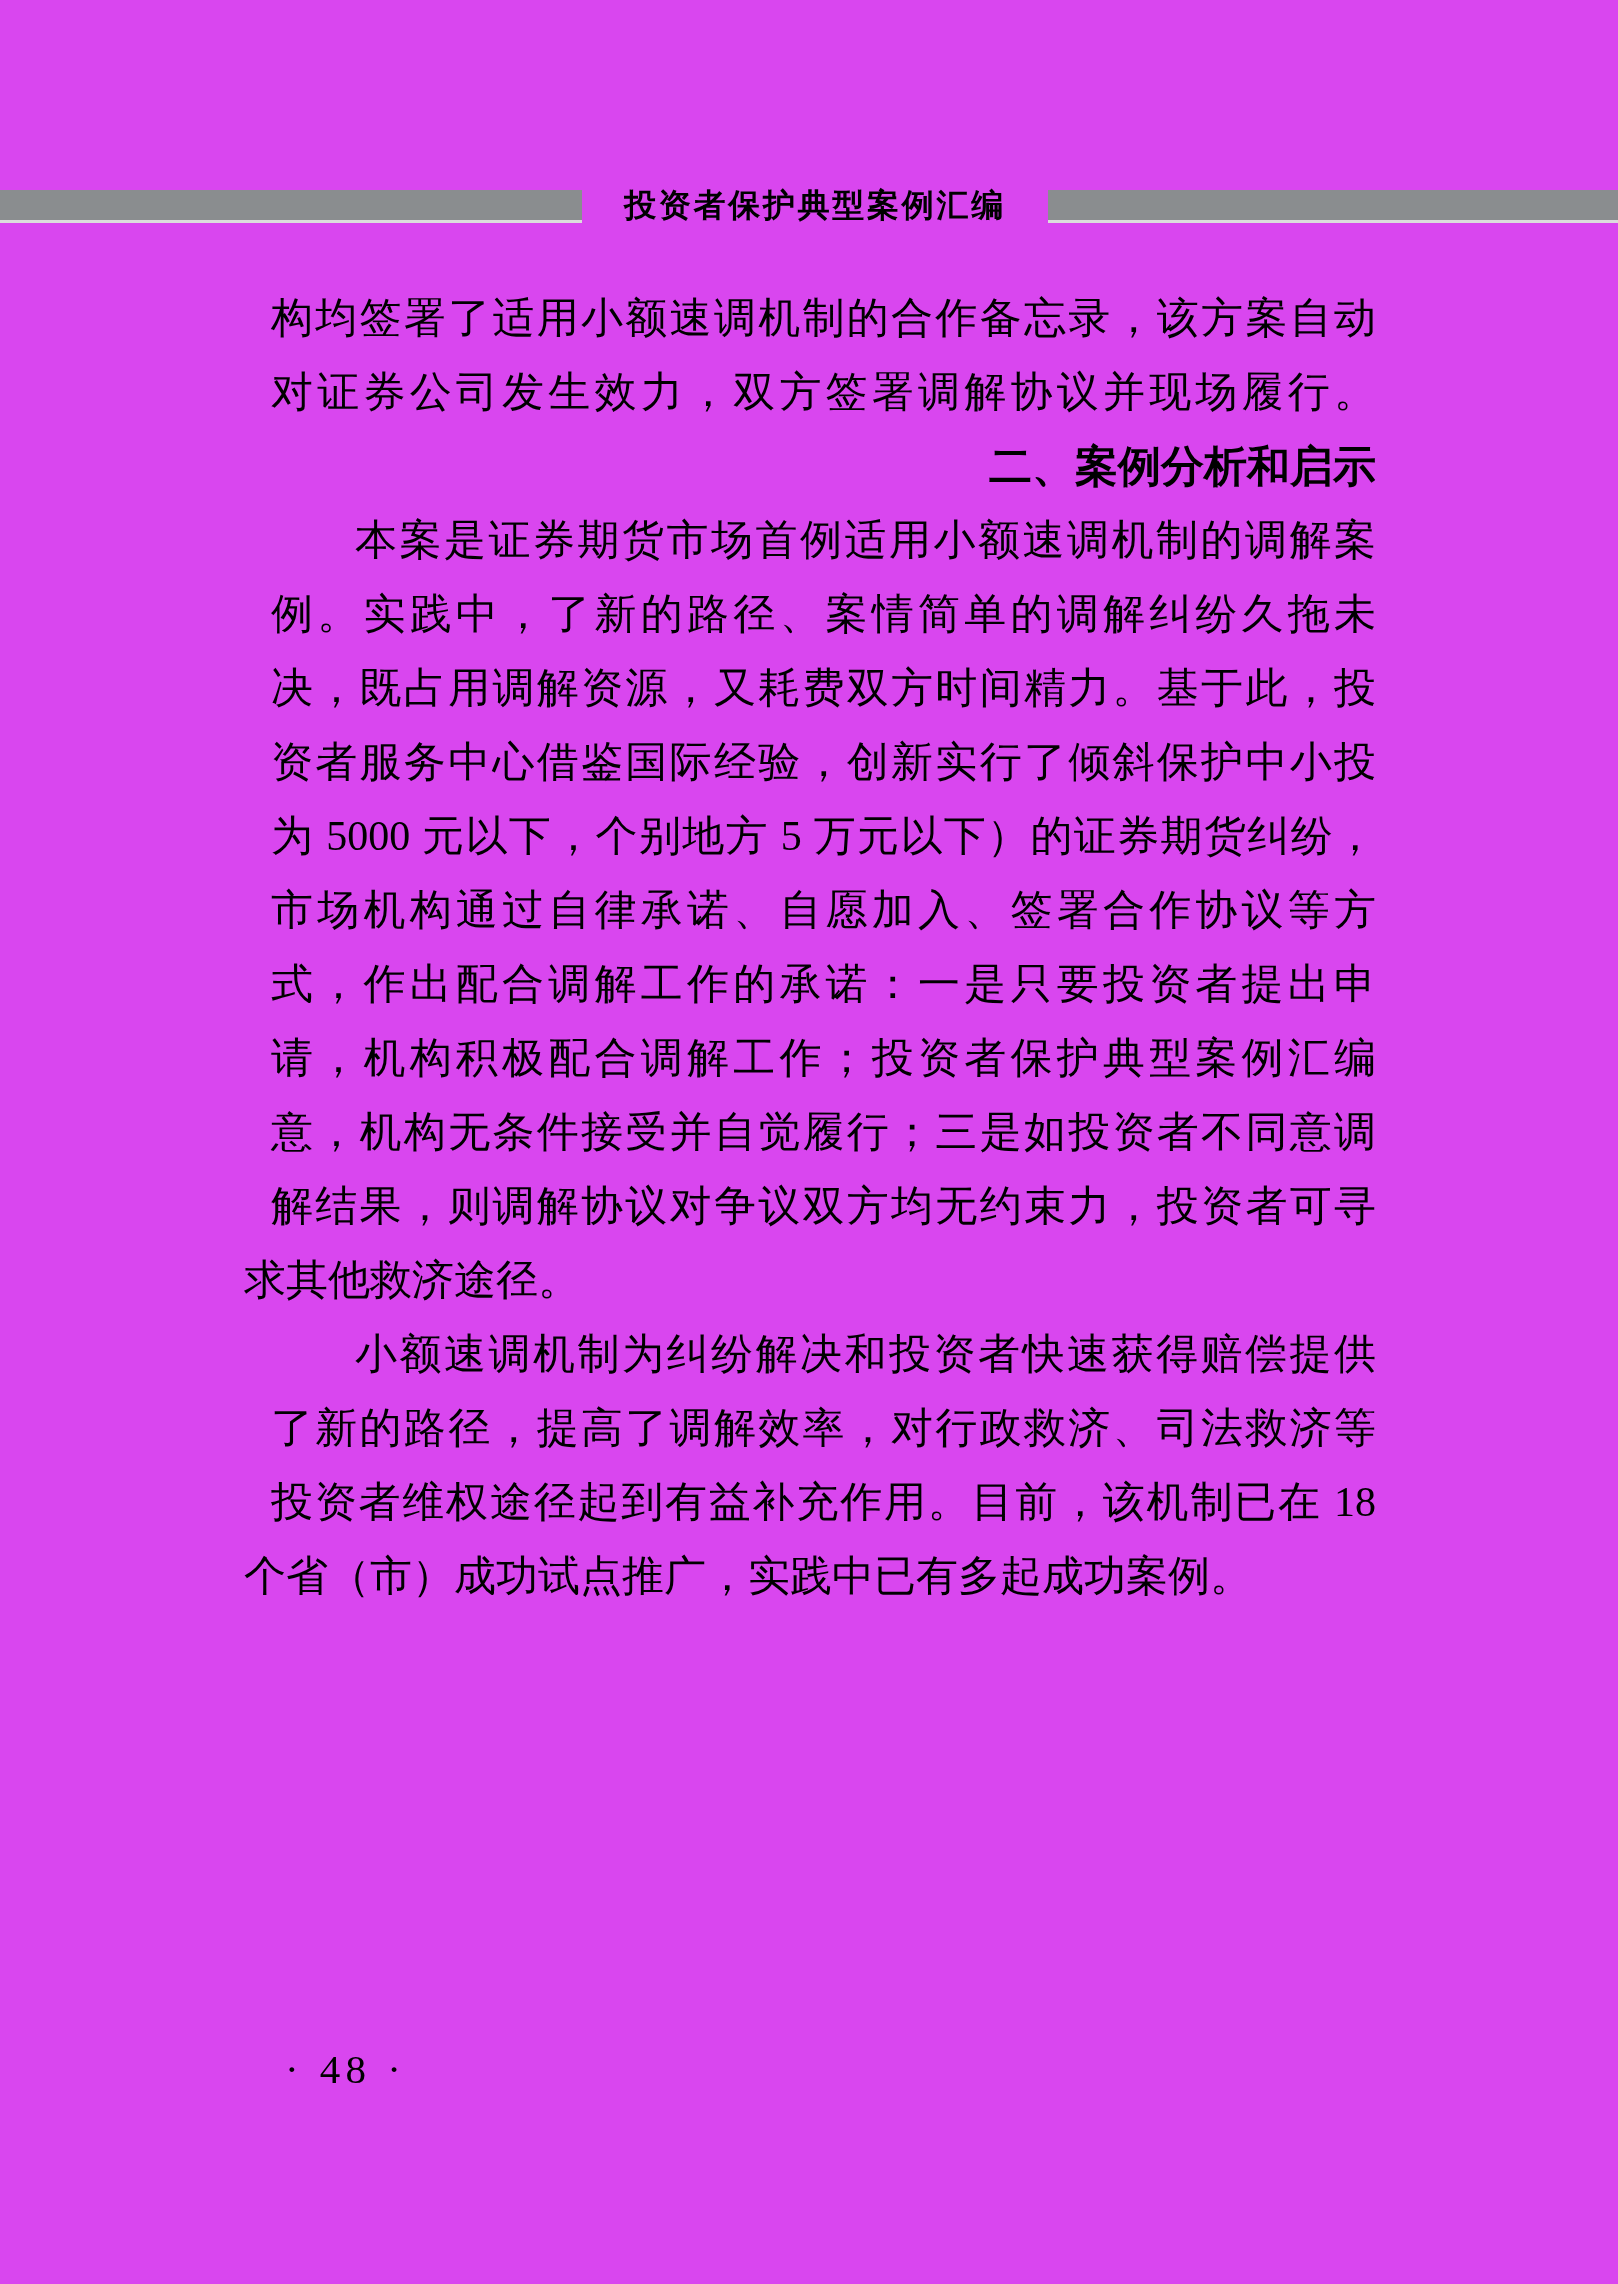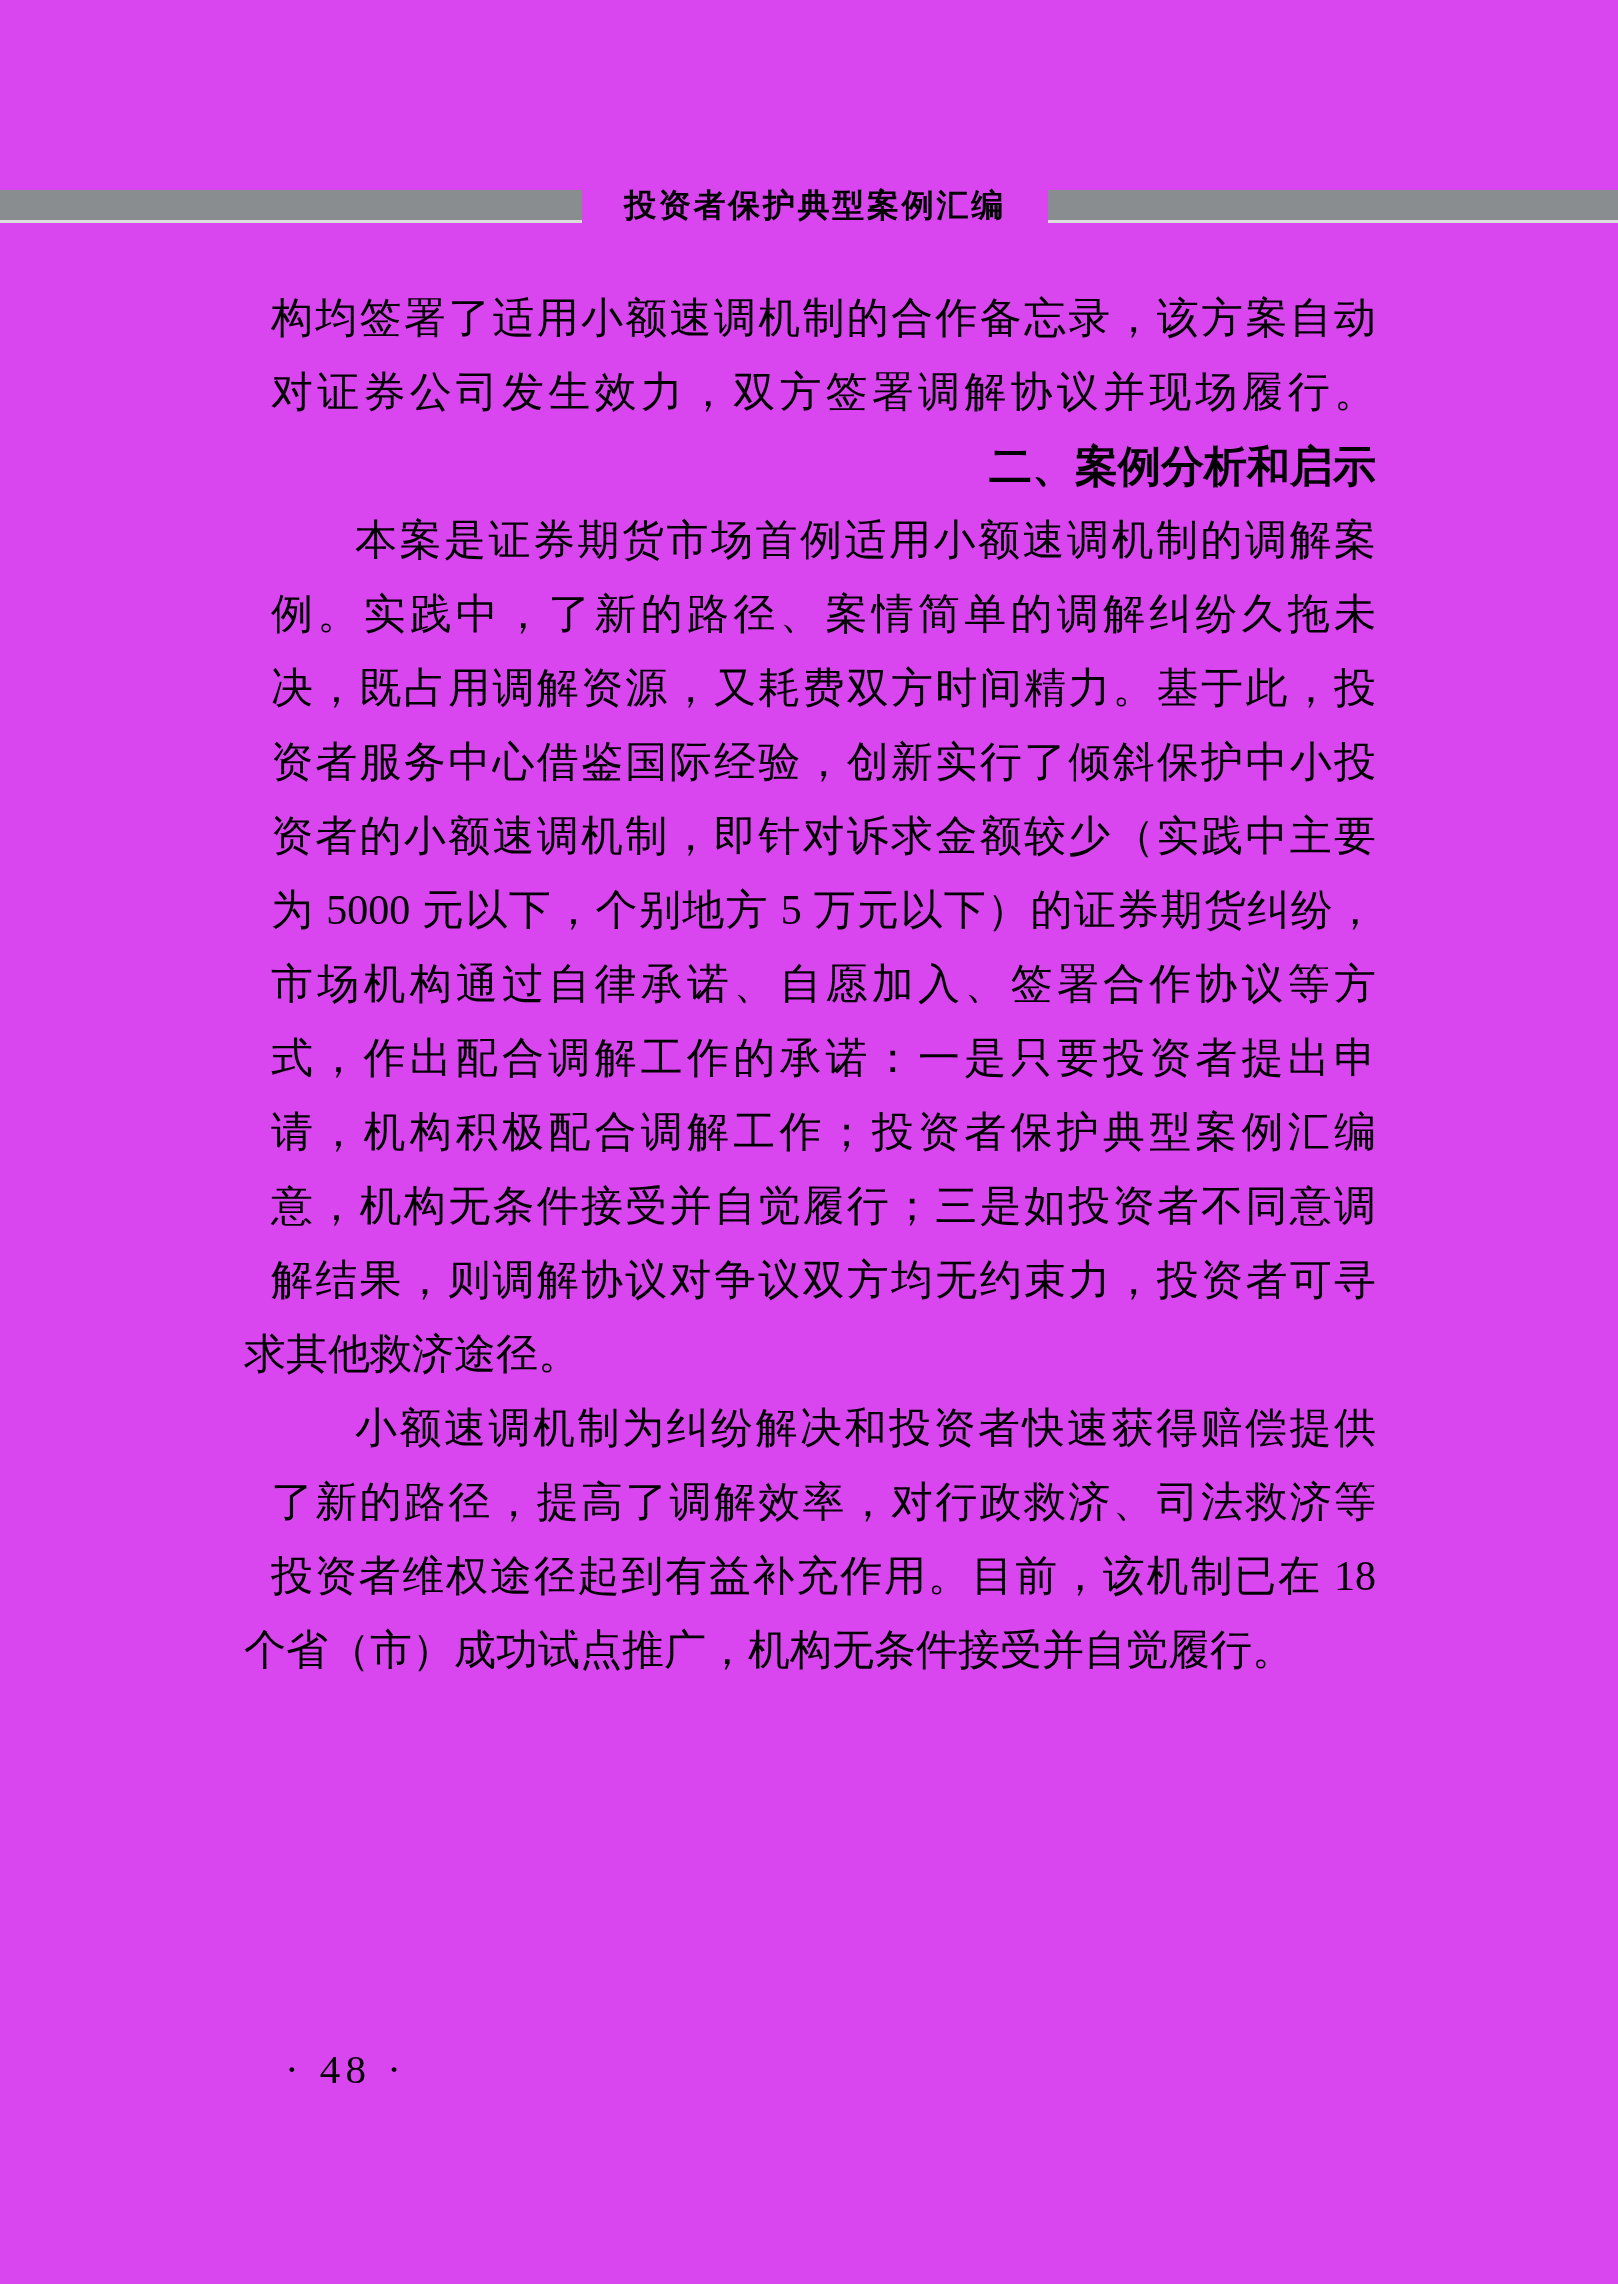--- a/index.html
+++ b/index.html
@@ -94,33 +94,32 @@
 
     <div class="line fill">构均签署了适用小额速调机制的合作备忘录，该方案自动</div>
     <div class="line fill">对证券公司发生效力，双方签署调解协议并现场履行。</div>
 
     <div class="line heading indent">二、案例分析和启示</div>
 
     <div class="line fill indent">本案是证券期货市场首例适用小额速调机制的调解案</div>
     <div class="line fill">例。实践中，了新的路径、案情简单的调解纠纷久拖未</div>
     <div class="line fill">决，既占用调解资源，又耗费双方时间精力。基于此，投</div>
     <div class="line fill">资者服务中心借鉴国际经验，创新实行了倾斜保护中小投</div>
-    <div class="line fill">资者的小额速调机制，即针对诉求金额较少（实践中主要</div>
     <div class="line fill">为 5000 元以下，个别地方 5 万元以下）的证券期货纠纷，</div>
     <div class="line fill">市场机构通过自律承诺、自愿加入、签署合作协议等方</div>
     <div class="line fill">式，作出配合调解工作的承诺：一是只要投资者提出申</div>
     <div class="line fill">请，机构积极配合调解工作；投资者保护典型案例汇编</div>
     <div class="line fill">意，机构无条件接受并自觉履行；三是如投资者不同意调</div>
     <div class="line fill">解结果，则调解协议对争议双方均无约束力，投资者可寻</div>
     <div class="line">求其他救济途径。</div>
 
     <div class="line fill indent">小额速调机制为纠纷解决和投资者快速获得赔偿提供</div>
     <div class="line fill">了新的路径，提高了调解效率，对行政救济、司法救济等</div>
     <div class="line fill">投资者维权途径起到有益补充作用。目前，该机制已在 18</div>
-    <div class="line">个省（市）成功试点推广，机构无条件接受并自觉履行。</div>
+    <div class="line">个省（市）成功试点推广，实践中已有多起成功案例。</div>
 
     <div class="spacer"></div>
 
   </div>
 
   <div class="page-number">· 48 ·</div>
 
 </div>
 
 

